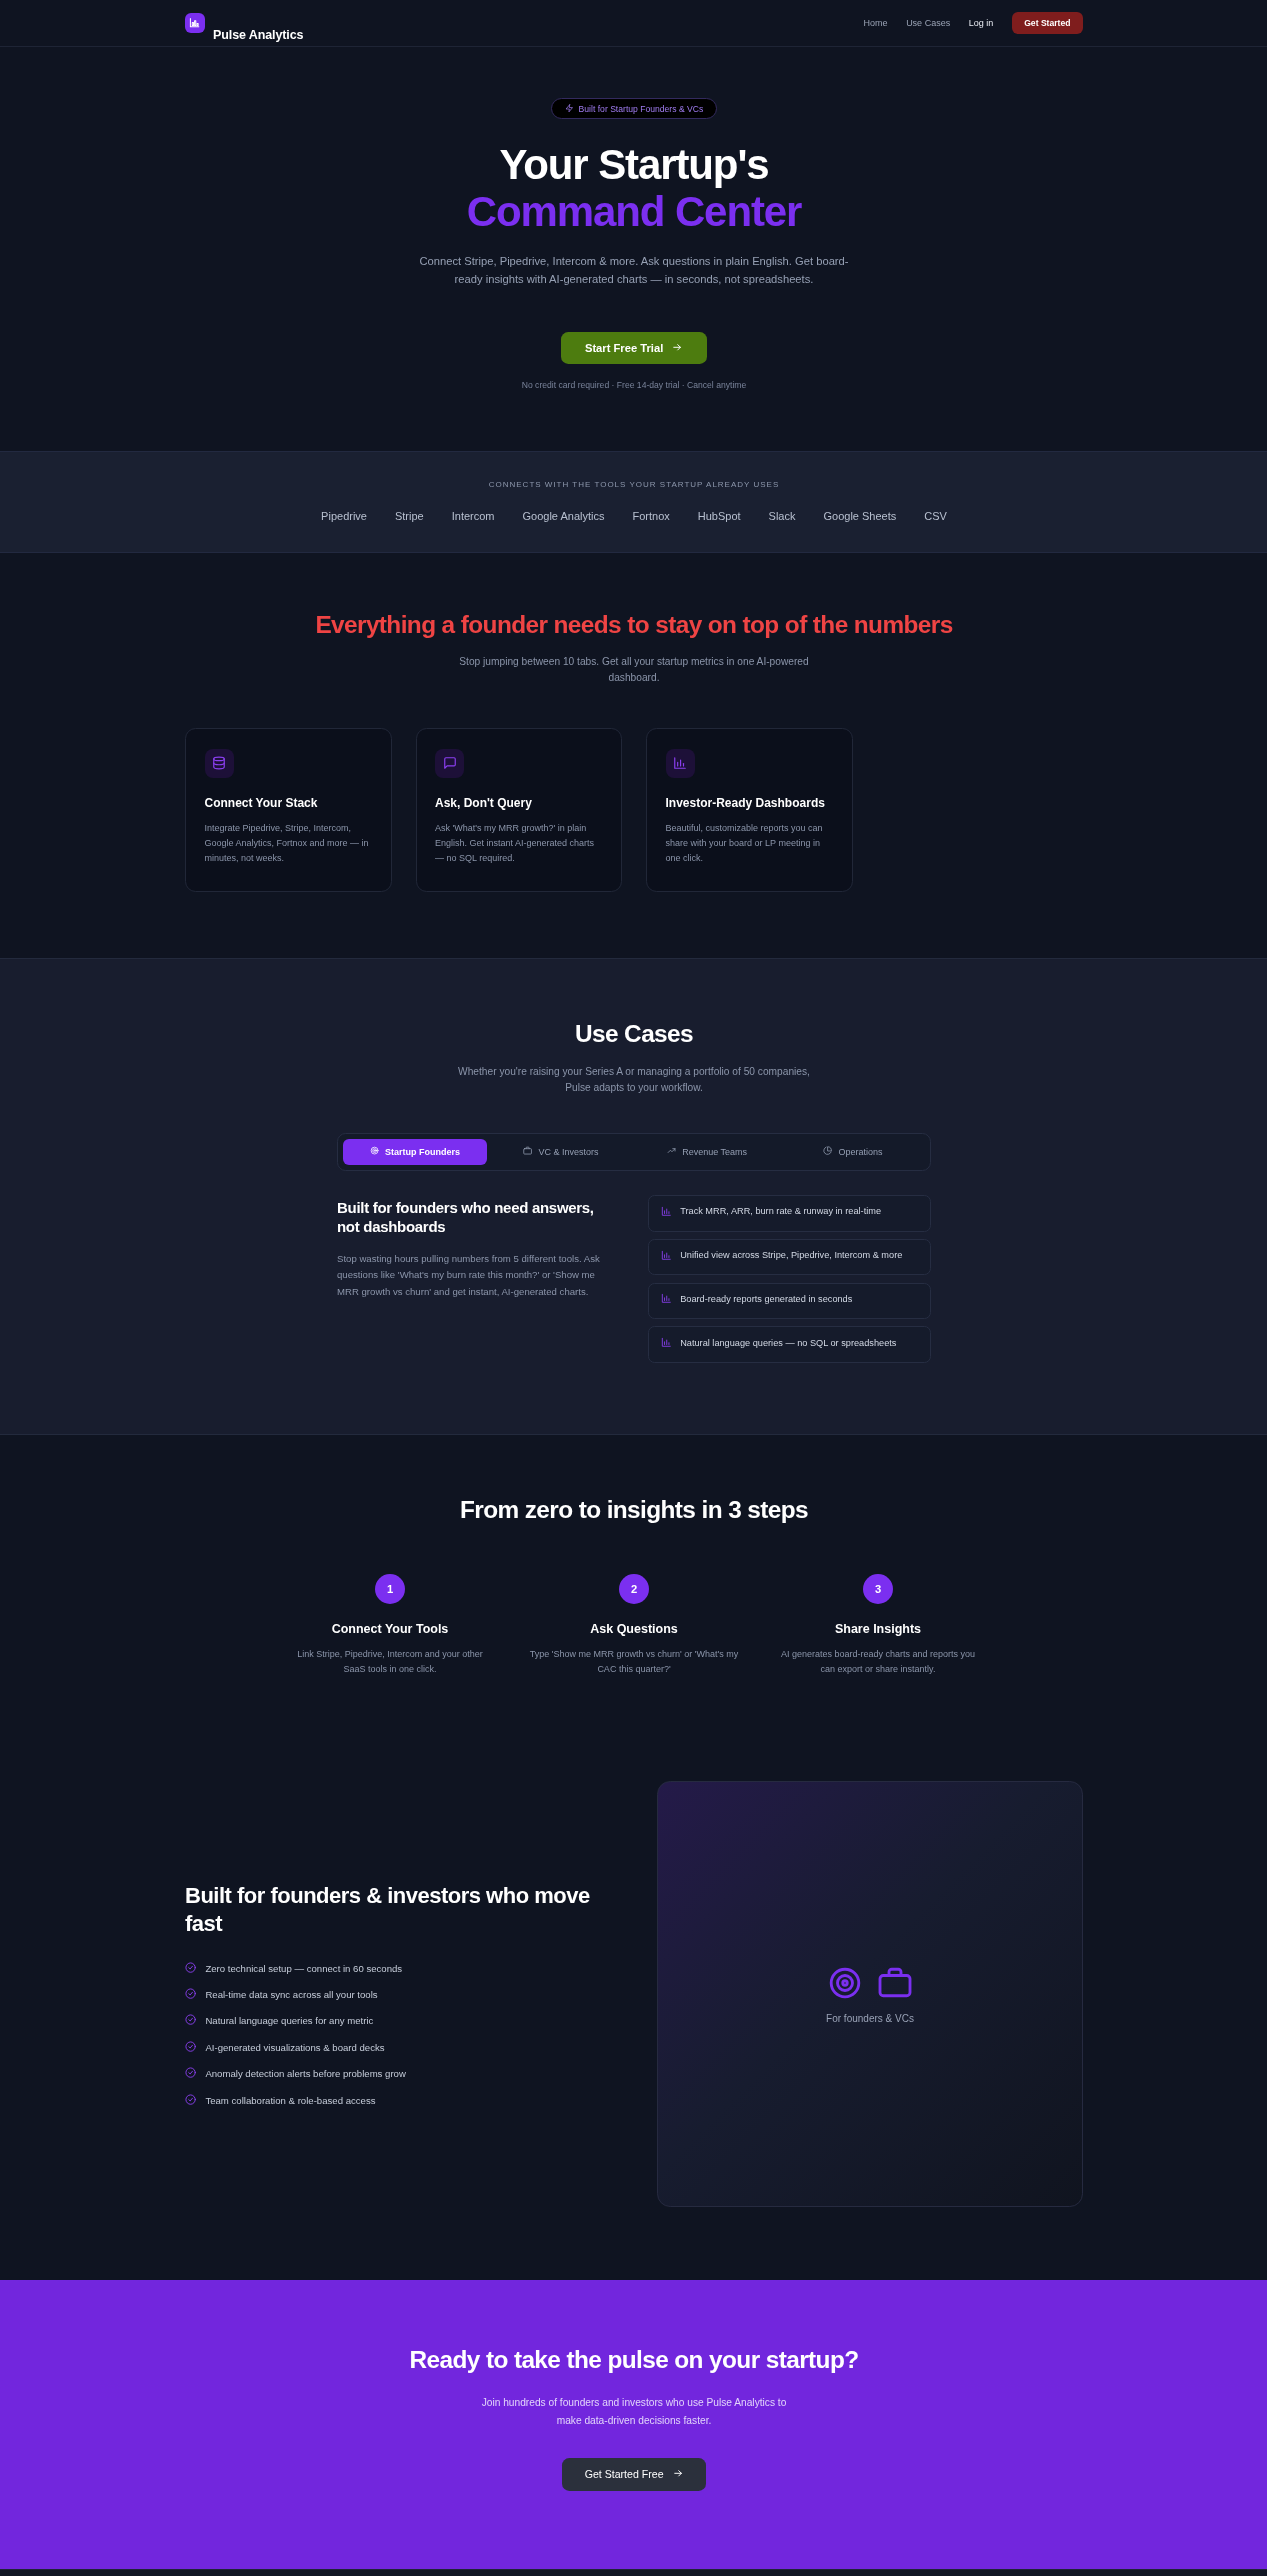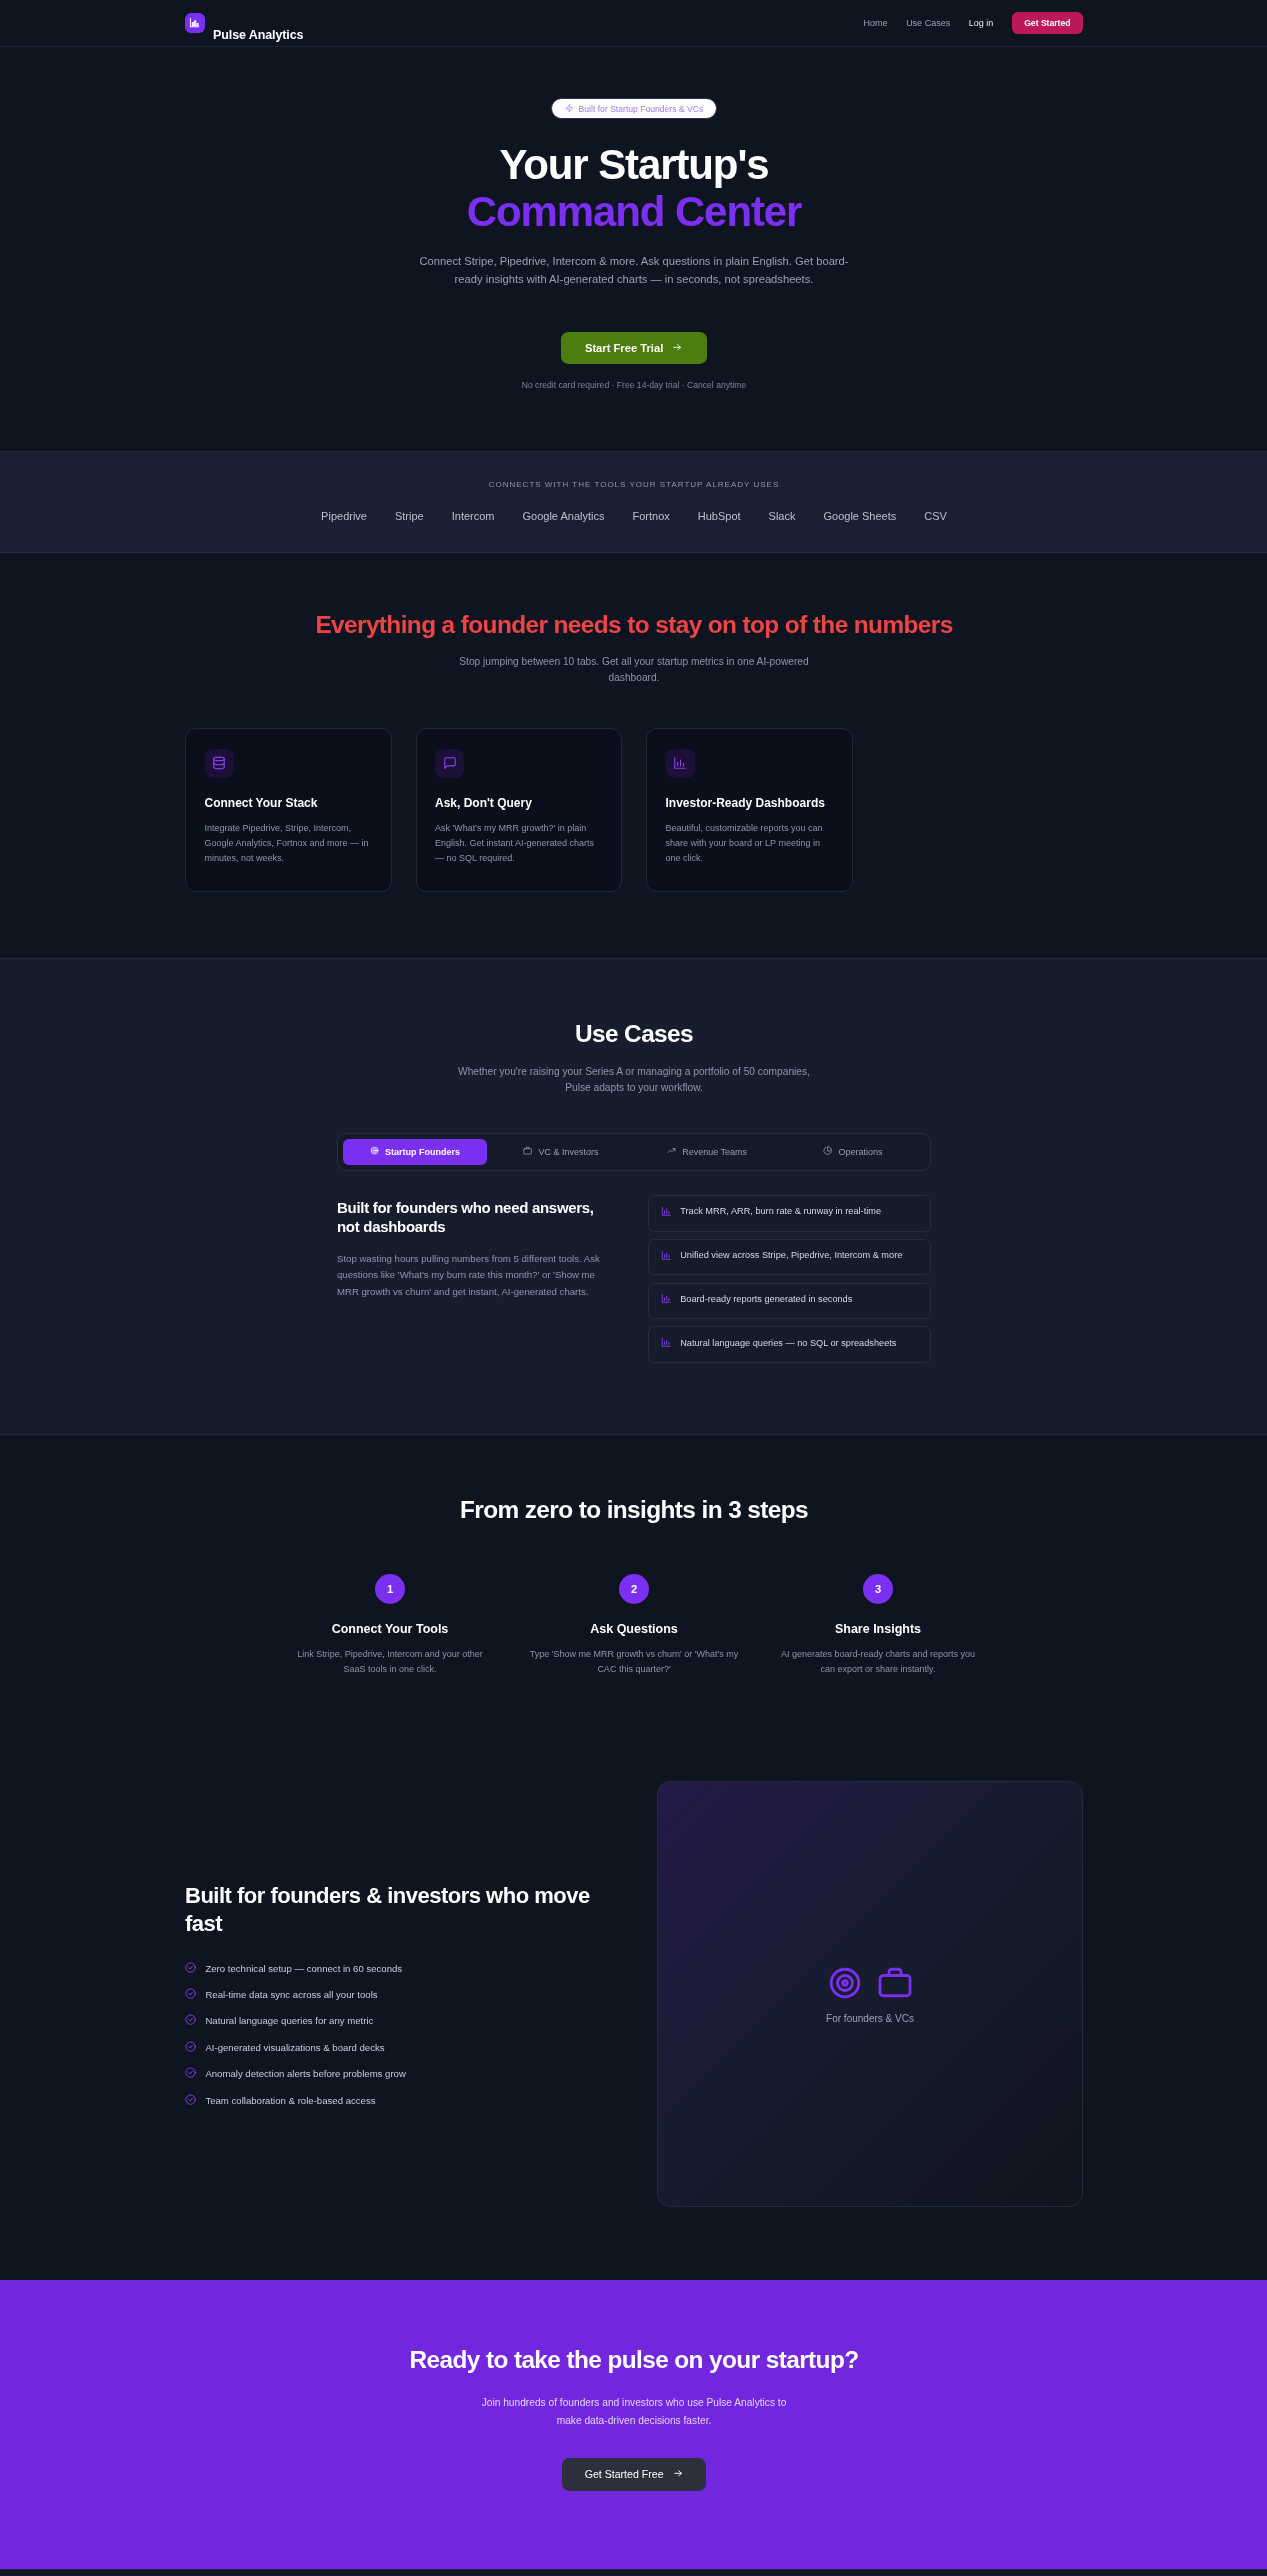--- a/index.html
+++ b/index.html
@@ -24,30 +24,30 @@
   .brand { display:flex; align-items:center; gap:8px; }
   .brand-logo {
     width:20px; height:20px; border-radius:6px;
     background:#7b2ff0; display:flex; align-items:center; justify-content:center;
   }
   .brand-name { font-size:12.5px; font-weight:bold; letter-spacing:-0.1px; color:#ffffff;margin-top:24px; }
   .nav-links { display:flex; align-items:center; gap:18.5px; }
   .nav-link { font-size:9px; color:#9aa3b5; text-decoration:none; }
   .nav-link.active { color:#e9ecf3; }
   .nav-cta {
-    background:#be185d; color:#fff; font-size:8.6px; font-weight:bold;
+    background:#7f1d1d; color:#fff; font-size:8.6px; font-weight:bold;
     padding:6px 12.5px; border-radius:6px; border:none; cursor:pointer;
     font-family:"Liberation Sans", sans-serif;
   }
 
   
   .hero { background:#0f1421; padding:51px 0 61px; text-align:center; }
   .badge {
     display:inline-flex; align-items:center; gap:5.3px;
-    background:#ffffff; border:0.7px solid #332a5e;
+    background:#000000; border:0.7px solid #332a5e;
     color:#a07cf0; font-size:8.6px;
     padding:4.6px 12.5px; border-radius:660px;
     margin-bottom:22px;
   }
   .badge svg { display:block; }
   h1.hero-title {
     font-size:42px; line-height:1.12; font-weight:bold;
     letter-spacing:-1.1px; color:#ffffff;
   }
   h1.hero-title .accent { color:#7b2ff0; display:block; }

